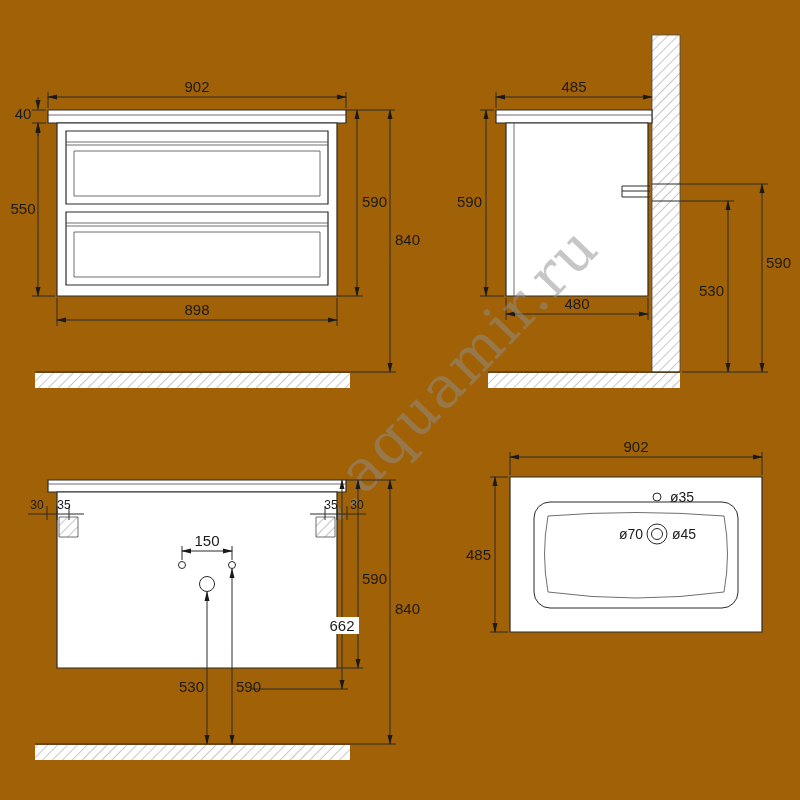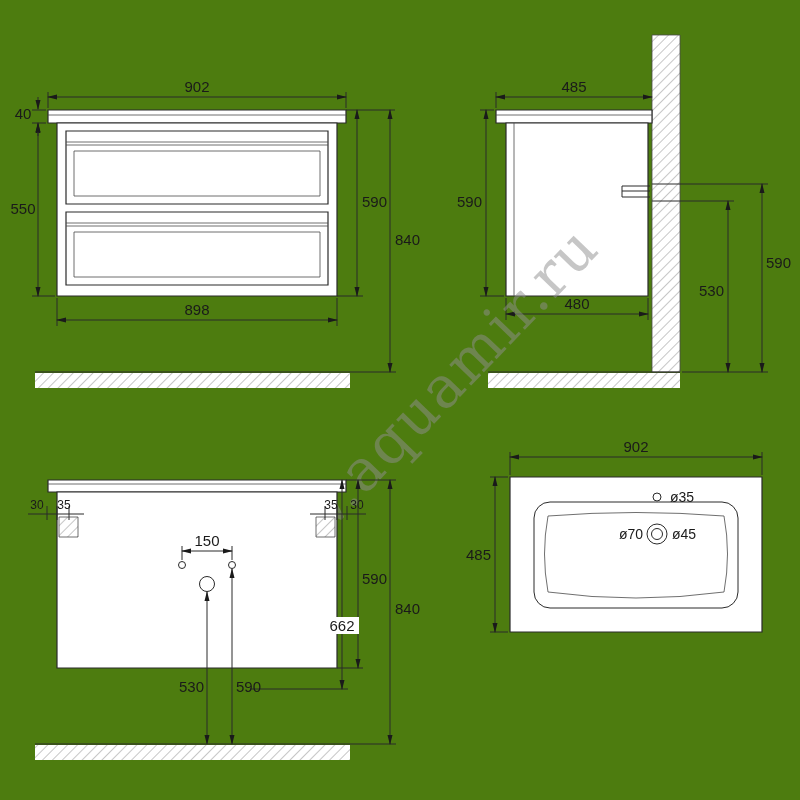--- a/index.html
+++ b/index.html
@@ -1,16 +1,16 @@
 <!DOCTYPE html>
 <html><head>
 <meta charset="utf-8">
 <style>
   html,body{margin:0;padding:0;background:#ffffff;}
-  .canvas{width:800px;height:800px;background:#4d7c0f;position:relative;overflow:hidden;}
+  .canvas{width:800px;height:800px;background:#a16207;position:relative;overflow:hidden;}
   svg{display:block;}
   line,rect,path,circle{vector-effect:non-scaling-stroke;}
   .ln{stroke:#2a2a2a;stroke-width:1;fill:none;}
   .thin{stroke:#4a4a4a;stroke-width:0.8;fill:none;}
   .part{fill:#ffffff;stroke:#2a2a2a;stroke-width:1.2;}
   .hatchfill{fill:url(#hatch);stroke:none;}
   text{font-family:"Liberation Sans","DejaVu Sans",sans-serif;font-size:15px;fill:#1a1a1a;}
   .dim-sm{font-size:12px;}
   .dia{font-size:14px;}
   .mid{text-anchor:middle;}

